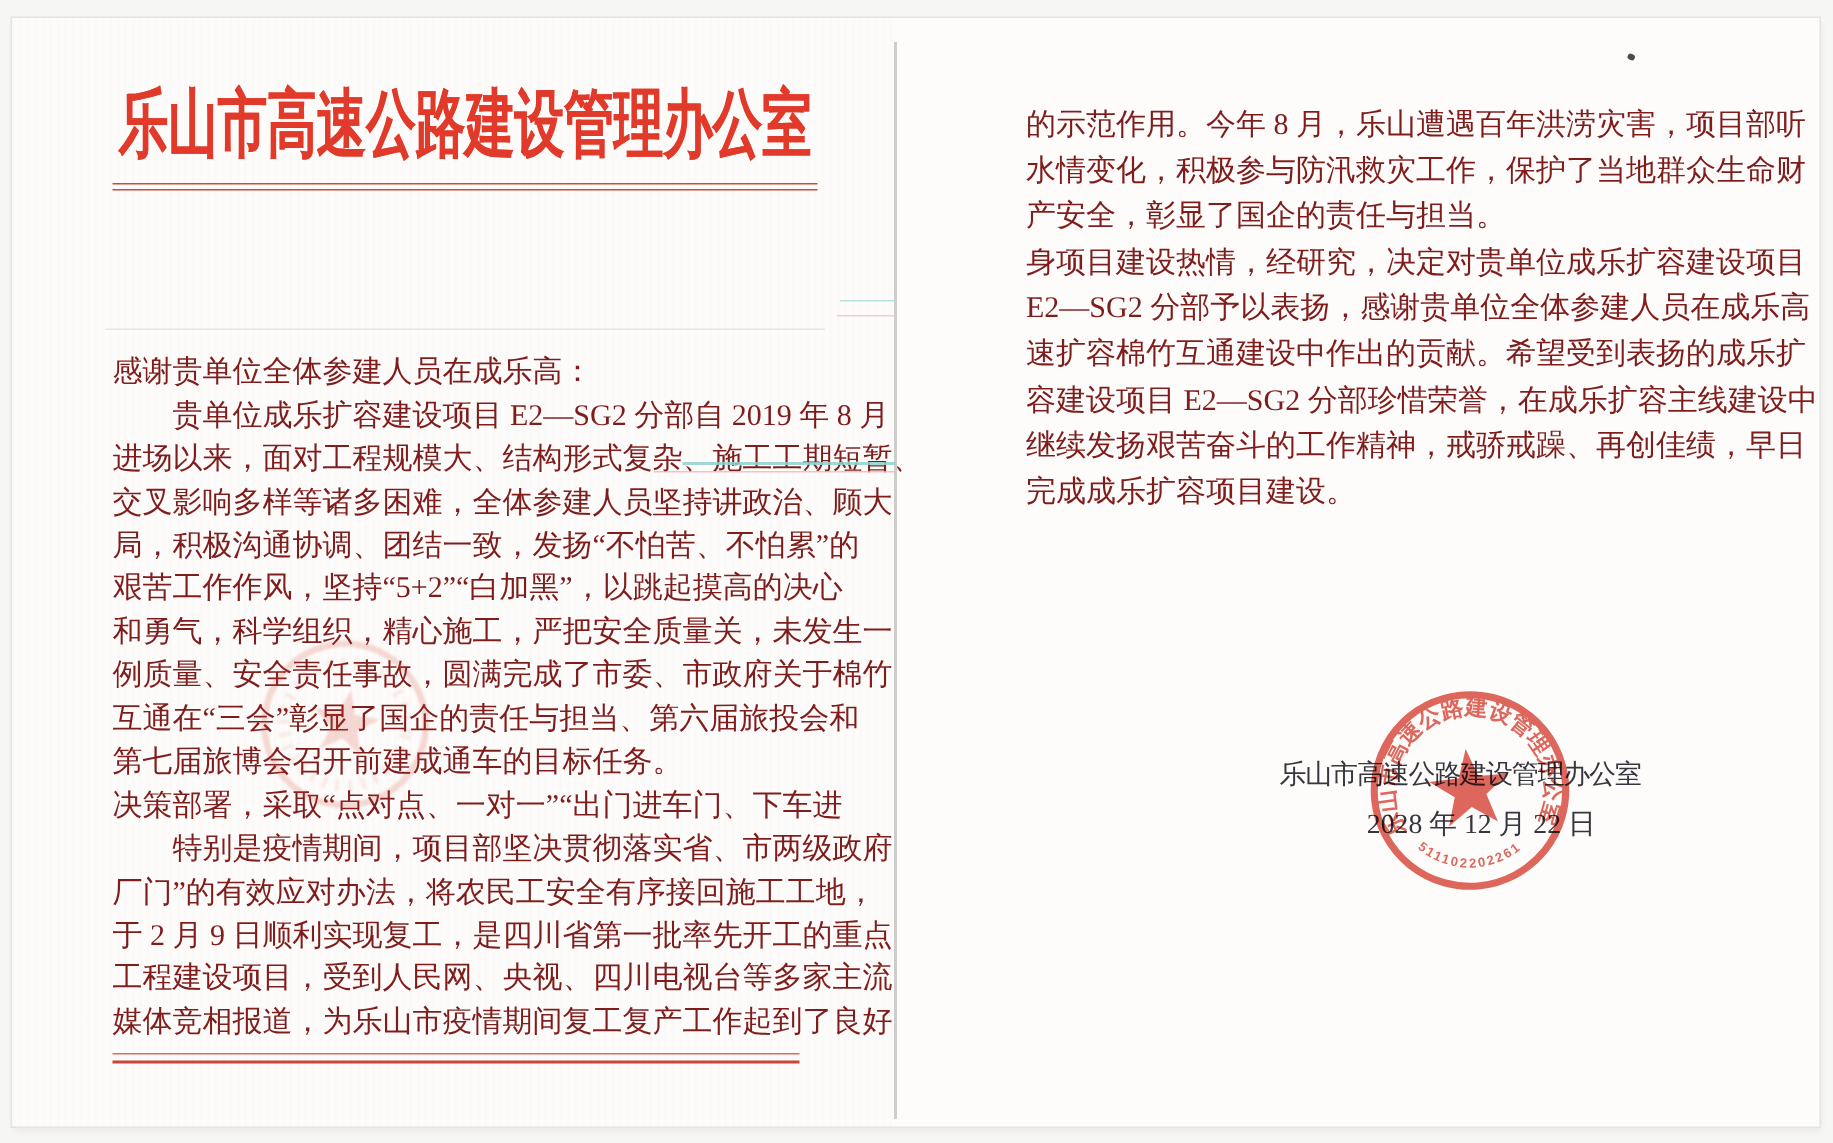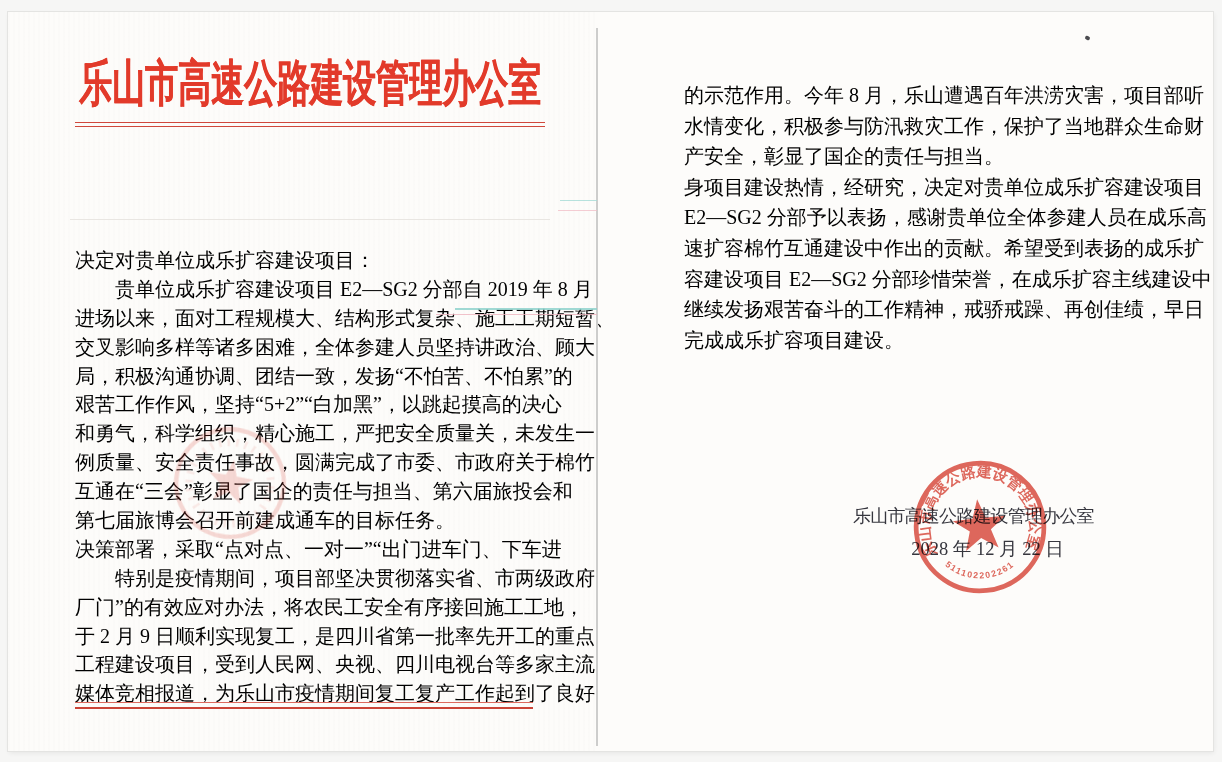--- a/index.html
+++ b/index.html
@@ -26,21 +26,21 @@
     display:inline-block;font-size:33px;font-weight:bold;color:#e23a2a;
     letter-spacing:0px;transform:scaleY(1.5);transform-origin:50% 0%;
     white-space:nowrap;text-shadow:0.4px 0 0 #e23a2a;
   }
   .head-rule{position:absolute;left:75px;top:122px;width:470px;height:3px;
     border-top:1.7px solid #d0483c;border-bottom:1.7px solid #d0483c;}
   .doc-title{position:absolute;left:75px;top:176px;width:470px;text-align:center;
     font-size:23px;font-weight:bold;color:#26262c;letter-spacing:24px;text-indent:24px;}
 
   
-  .body-block{position:absolute;font-size:20px;color:#000000;margin-top:12px;}
+  .body-block{position:absolute;font-size:20px;color:#7f1d1d;}
   .bb-left{left:75px;top:234px;width:470px;}
   .bb-right{left:684px;top:68px;width:468px;}
   .bb-left .tline{height:28.9px;line-height:28.9px;}
   .bb-right .tline{height:30.6px;line-height:30.6px;}
   .tline{white-space:nowrap;text-align:justify;text-align-last:justify;overflow:visible;}
   .tline.noj{text-align:right;text-align-last:left;}
   .tline.ind{text-indent:40px;}
 
   .foot-rule{position:absolute;left:75px;top:702px;width:458px;height:4px;
     border-top:1.3px solid #dd6a5e;border-bottom:2.4px solid #cb4437;}
@@ -74,21 +74,21 @@
   <div class="sheet"></div>
 
   <div class="page page-left"></div>
 
   <div class="letterhead">
     <span class="letterhead-inner">乐山市高速公路建设管理办公室</span>
   </div>
   <div class="head-rule"></div>
 
   <div class="body-block bb-left">
-    <div class="tline noj">决定对贵单位成乐扩容建设项目：</div>
+    <div class="tline noj">感谢贵单位全体参建人员在成乐高：</div>
     <div class="tline ind">贵单位成乐扩容建设项目 E2—SG2 分部自 2019 年 8 月</div>
     <div class="tline">进场以来，面对工程规模大、结构形式复杂、施工工期短暂、</div>
     <div class="tline">交叉影响多样等诸多困难，全体参建人员坚持讲政治、顾大</div>
     <div class="tline">局，积极沟通协调、团结一致，发扬“不怕苦、不怕累”的</div>
     <div class="tline">艰苦工作作风，坚持“5+2”“白加黑”，以跳起摸高的决心</div>
     <div class="tline">和勇气，科学组织，精心施工，严把安全质量关，未发生一</div>
     <div class="tline">例质量、安全责任事故，圆满完成了市委、市政府关于棉竹</div>
     <div class="tline">互通在“三会”彰显了国企的责任与担当、第六届旅投会和</div>
     <div class="tline noj">第七届旅博会召开前建成通车的目标任务。</div>
     <div class="tline">决策部署，采取“点对点、一对一”“出门进车门、下车进</div>

